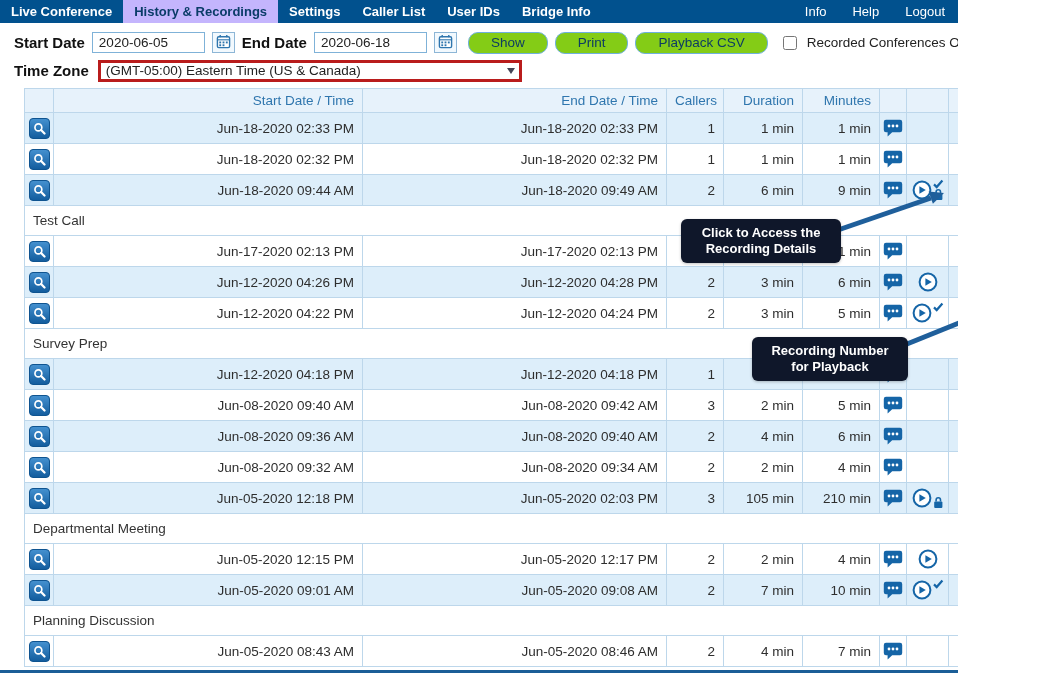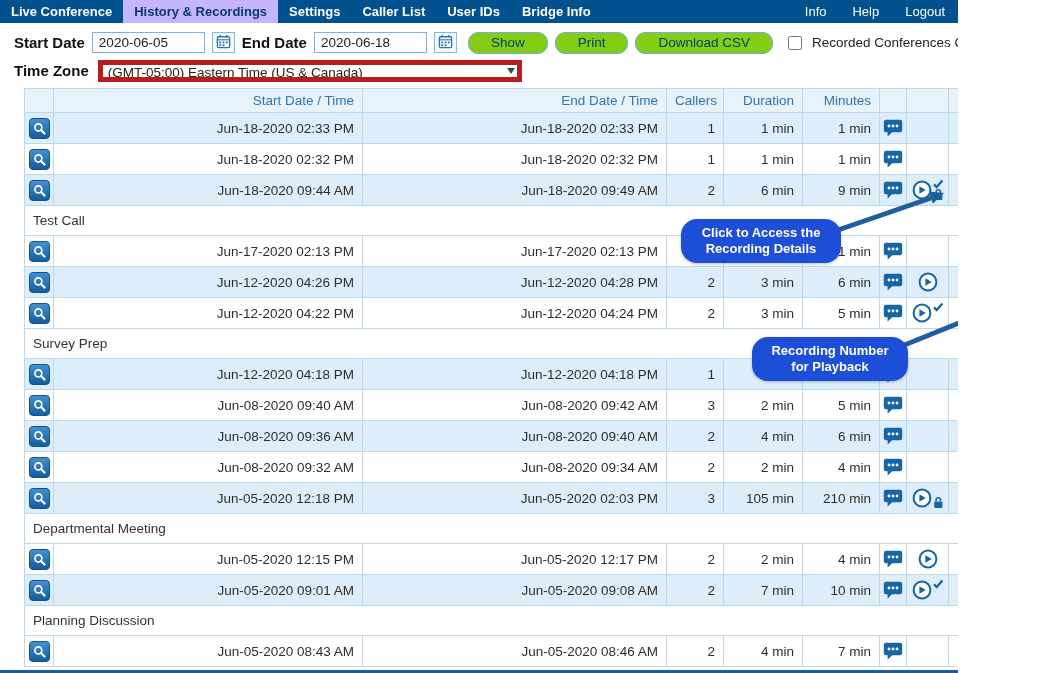--- a/index.html
+++ b/index.html
@@ -18,42 +18,42 @@
   
   .filter-row1{position:absolute;left:14px;top:31px;height:23px;display:flex;align-items:center;gap:7px}
   .filter-row2{position:absolute;left:14px;top:59px;height:23px;display:flex;align-items:center;gap:9px}
   .flabel{font-weight:bold;font-size:15px;color:#111;white-space:nowrap}
   .date-input{width:113px;height:21px;border:1px solid #7fb2d8;padding:1px 6px;font-size:13.5px;font-family:inherit;color:#222}
   .calbtn{width:23px;height:21px;border:1px solid #8db6d6;background:#f2f9fe;display:inline-flex;align-items:center;justify-content:center;padding:0;cursor:pointer}
   .btn{height:22px;background:#84cc16;border:1px solid #6fb0dd;border-radius:10px;padding:0 22px;font-size:13.5px;font-family:inherit;color:#0d3c63;cursor:pointer;white-space:nowrap}
   #rec-only{width:14px;height:14px;margin-left:8px}
   .chk-label{font-size:13.5px;color:#222;white-space:nowrap}
   .tz-wrap{position:relative;display:inline-block}
-  .tz-select{appearance:none;-webkit-appearance:none;width:424px;height:22px;border:5px solid #b91c1c;background:#fff;font-size:13.5px;font-family:inherit;color:#222;padding:0 22px 0 5px;border-radius:0}
+  .tz-select{appearance:none;-webkit-appearance:none;width:424px;height:22px;border:3px solid #b91c1c;background:#fff;font-size:13.5px;font-family:inherit;color:#222;padding:0 22px 0 5px;border-radius:0}
   .tz-chev{position:absolute;right:7px;top:8px;pointer-events:none;width:0;height:0;border-left:4.5px solid transparent;border-right:4.5px solid transparent;border-top:6px solid #445}
 
   
   .table-wrap{position:absolute;left:24px;top:88px}
   table{border-collapse:collapse;table-layout:fixed;width:988px;font-size:13.5px;color:#2e2e2e}
   th,td{border:1px solid #bdd7eb;padding:0 8px;white-space:nowrap;overflow:hidden}
   thead th{height:24px;background:#e7f2fb;color:#2f76ae;font-weight:normal;text-align:right}
   thead th.c-rec{text-align:center}
   td{height:31px}
   .c-start,.c-end,.num{text-align:right}
   .c-rec-cell{text-align:center}
   .c-icon-cell{text-align:center;padding:0 2px}
   .data-row td{background:#fff}
   .data-row.alt td{background:#ddeefa}
   .group-row td{background:#fff;text-align:left;height:30px;color:#333}
 
   .magbtn{display:inline-flex;align-items:center;justify-content:center;width:21px;height:21px;border-radius:4px;background:linear-gradient(#4490cf,#135d9e);border:1px solid #0f5490;vertical-align:middle;cursor:pointer}
   .chatic,.playic{display:inline-flex;vertical-align:middle;cursor:pointer}
 
   
-  .tip{position:absolute;background:#1d4ed8;color:#fff;font-weight:bold;font-size:13px;text-align:center;border-radius:16px;padding:6px 7px;line-height:16px;z-index:9;white-space:pre-line;box-shadow:0 1px 3px rgba(0,0,0,0.25)}
+  .tip{position:absolute;background:#0f172a;color:#fff;font-weight:bold;font-size:13px;text-align:center;border-radius:6px;padding:6px 7px;line-height:16px;z-index:9;white-space:pre-line;box-shadow:0 1px 3px rgba(0,0,0,0.25)}
   #tip1{left:681px;top:219px;width:160px}
   #tip2{left:752px;top:337px;width:156px}
   .overlay{position:absolute;left:0;top:0;z-index:8;pointer-events:none}
 
   .bottom-strip{position:absolute;left:0;right:0;bottom:0;height:3px;background:#1b5e97}
 </style>
 </head>
 <body>
 
 <div id="app">
@@ -100,21 +100,21 @@
             <line x1="11.5" y1="1" x2="11.5" y2="3.5" stroke="#2f76ae" stroke-width="1.5"></line>
             <rect x="3.5" y="8" width="2" height="2" fill="#2f76ae"></rect>
             <rect x="7" y="8" width="2" height="2" fill="#2f76ae"></rect>
             <rect x="10.5" y="8" width="2" height="2" fill="#2f76ae"></rect>
             <rect x="3.5" y="11" width="2" height="2" fill="#2f76ae"></rect>
             <rect x="7" y="11" width="2" height="2" fill="#2f76ae"></rect>
           </svg></span>
     </button>
     <button class="btn" style="margin-left:4px">Show</button>
     <button class="btn">Print</button>
-    <button class="btn">Download CSV</button>
+    <button class="btn">Playback CSV</button>
     <input type="checkbox" id="rec-only" style="">
     <label for="rec-only" class="chk-label">Recorded Conferences Only</label>
   </div>
 
   <div class="filter-row2">
     <span class="flabel">Time Zone</span>
     <span class="tz-wrap">
       <select class="tz-select">
         <option>(GMT-05:00) Eastern Time (US &amp; Canada)</option>
       </select>

